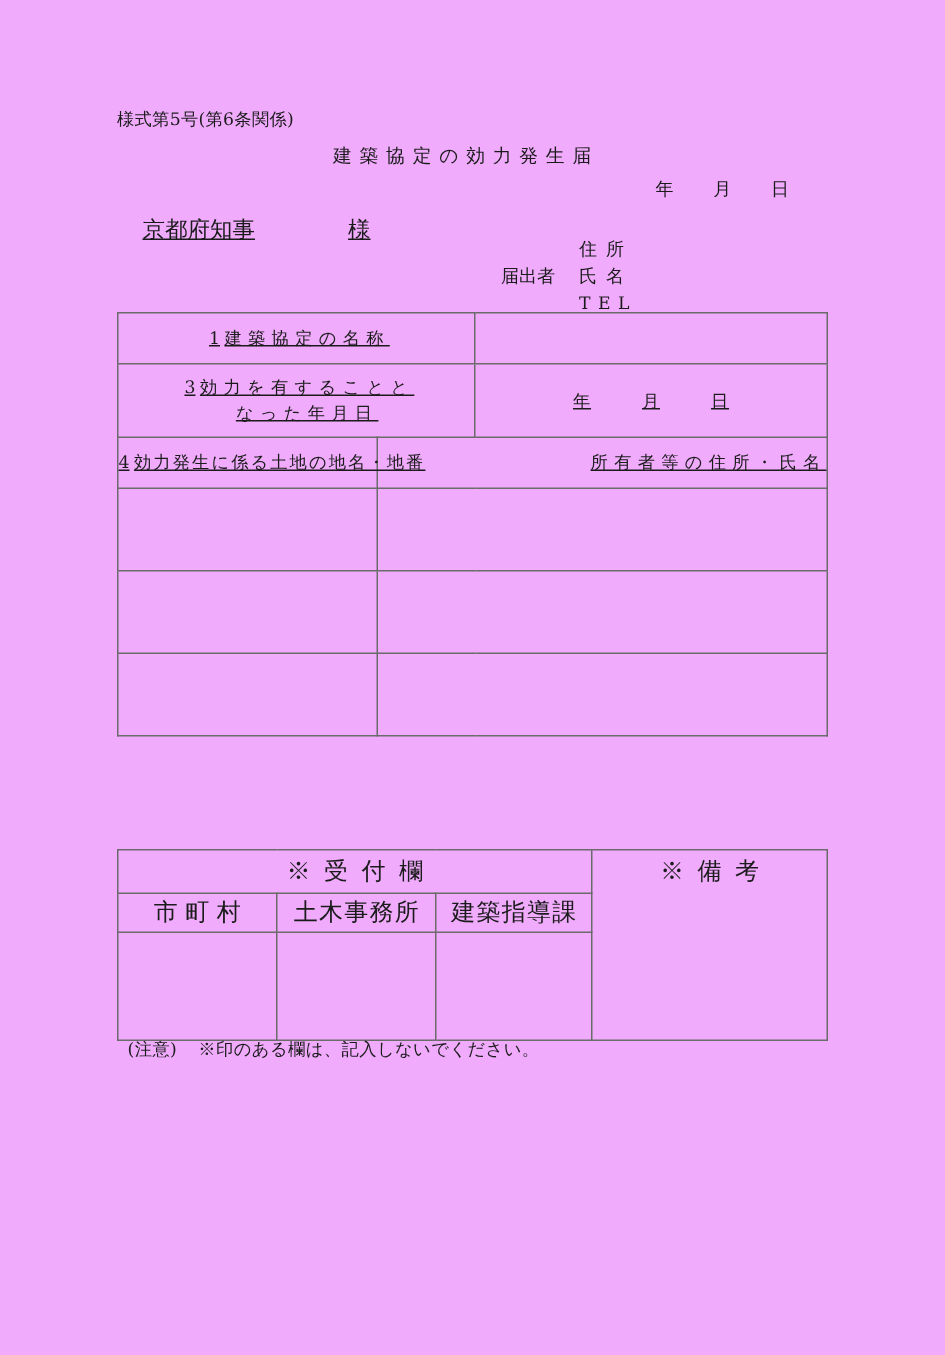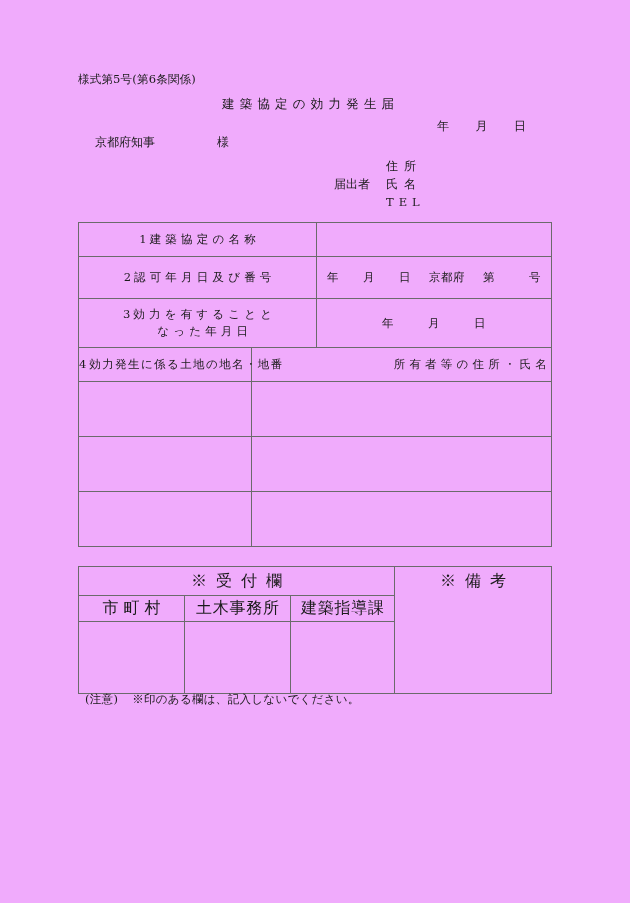--- a/index.html
+++ b/index.html
@@ -50,23 +50,24 @@
     white-space: nowrap;
   }
   .date-line-top .gap {
     display: inline-block;
     width: 26px;
   }
 
   .addressee {
     position: absolute;
     left: 95px;
-    top: 134px;
-    font-size: 12px;
-    white-space: nowrap;
+    top: 144px;
+    font-size: 15px;
+    white-space: nowrap;
+    text-decoration: underline;
   }
   .addressee .sama-gap {
     display: inline-block;
     width: 62px;
   }
 
   
   .submitter {
     position: absolute;
     left: 334px;
@@ -96,22 +97,23 @@
   }
 
   
   table {
     border-collapse: collapse;
     table-layout: fixed;
   }
   .main-table {
     position: absolute;
     left: 78px;
-    top: 222px;
+    top: 208px;
     width: 473px;
+    text-decoration: underline;
   }
   .main-table td {
     border: 1px solid #6b6b6b;
     font-size: 11.5px;
     vertical-align: middle;
     padding: 0;
   }
 
   .lbl-cell {
     text-align: center;
@@ -244,28 +246,20 @@
     <tbody>
       <tr>
         <td class="lbl-cell" colspan="2" style="height:33px">
           <div class="lbl-line"><span class="lbl-num">1</span><span>建築協定の名称</span></div>
         </td>
         <td class="val-cell">
           <span></span>
         </td>
       </tr>
 
-      <tr>
-        <td class="lbl-cell" colspan="2" style="height:41px">
-          <div class="lbl-line"><span class="lbl-num">2</span><span>認可年月日及び番号</span></div>
-        </td>
-        <td class="val-cell">
-          <div class="val-inline"><span>年</span><span class="g-m"></span><span>月</span><span class="g-m"></span><span>日</span><span class="g-s"></span><span>京都府</span><span class="g-s"></span><span>第</span><span class="g-l"></span><span>号</span></div>
-        </td>
-      </tr>
 
       <tr>
         <td class="lbl-cell" colspan="2" style="height:48px">
           <div class="lbl-two-line">
             <div class="lbl-line"><span class="lbl-num">3</span><span>効力を有することと</span></div>
             <div class="lbl-line"><span class="lbl-num" style="visibility:hidden">3</span><span>なった年月日</span></div>
           </div>
         </td>
         <td class="val-cell">
           <div class="val-inline"><span>年</span><span class="g-l"></span><span>月</span><span class="g-l"></span><span>日</span></div>

